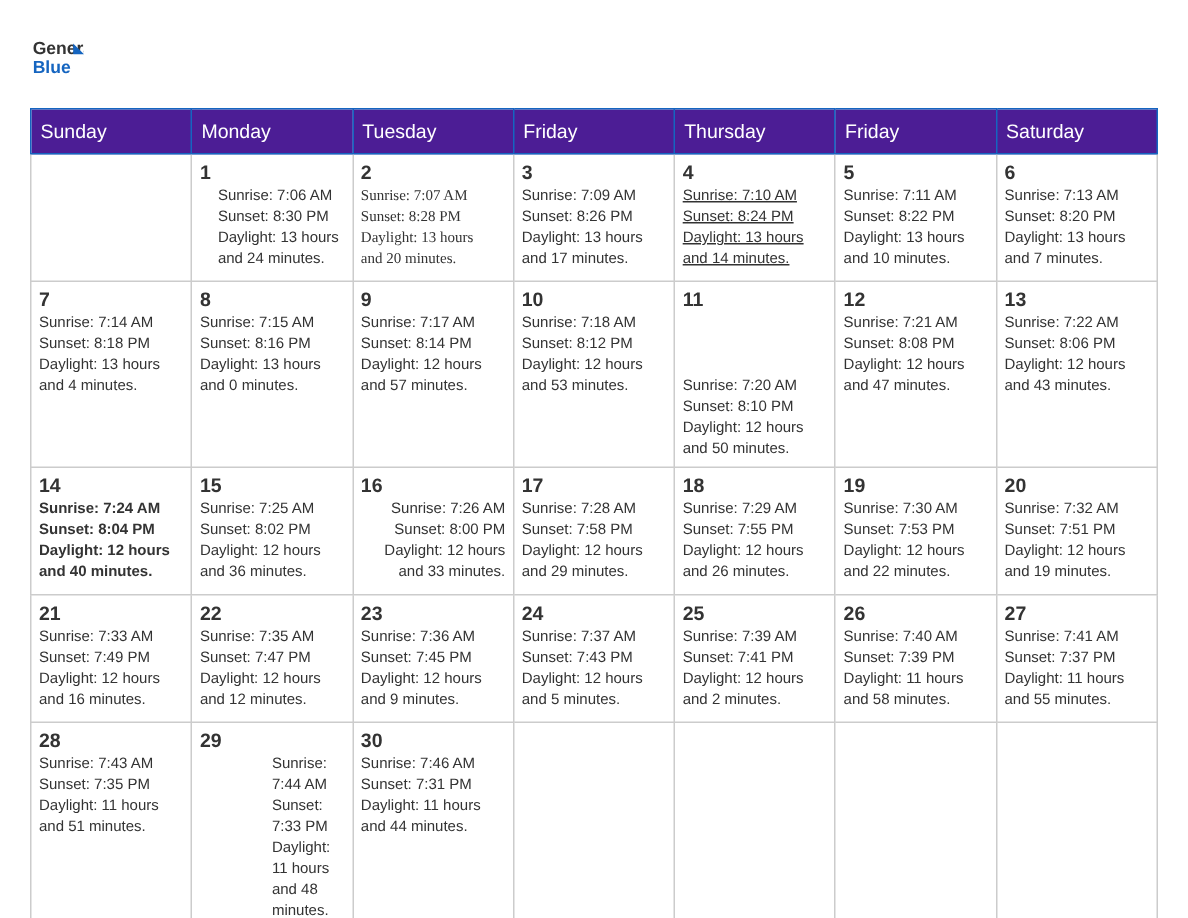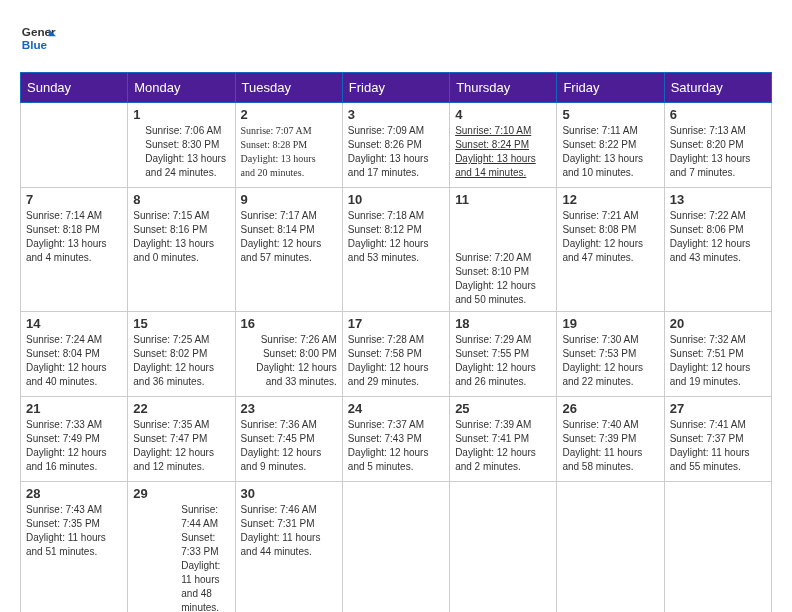--- a/index.html
+++ b/index.html
@@ -204,21 +204,21 @@
           <span class="day-number">13</span>
           <div class="day-info" style="white-space: pre-line;">Sunrise: 7:22 AM
 Sunset: 8:06 PM
 Daylight: 12 hours
 and 43 minutes.</div>
         </td>
       </tr>
       <tr>
         <td>
           <span class="day-number">14</span>
-          <div class="day-info" style="white-space: pre-line;">Sunrise: 7:24 AM
+          <div class="day-info" style="white-space: pre-line; font-weight: bold;">Sunrise: 7:24 AM
 Sunset: 8:04 PM
 Daylight: 12 hours
 and 40 minutes.</div>
         </td>
         <td>
           <span class="day-number">15</span>
           <div class="day-info" style="white-space: pre-line;">Sunrise: 7:25 AM
 Sunset: 8:02 PM
 Daylight: 12 hours
 and 36 minutes.</div>

